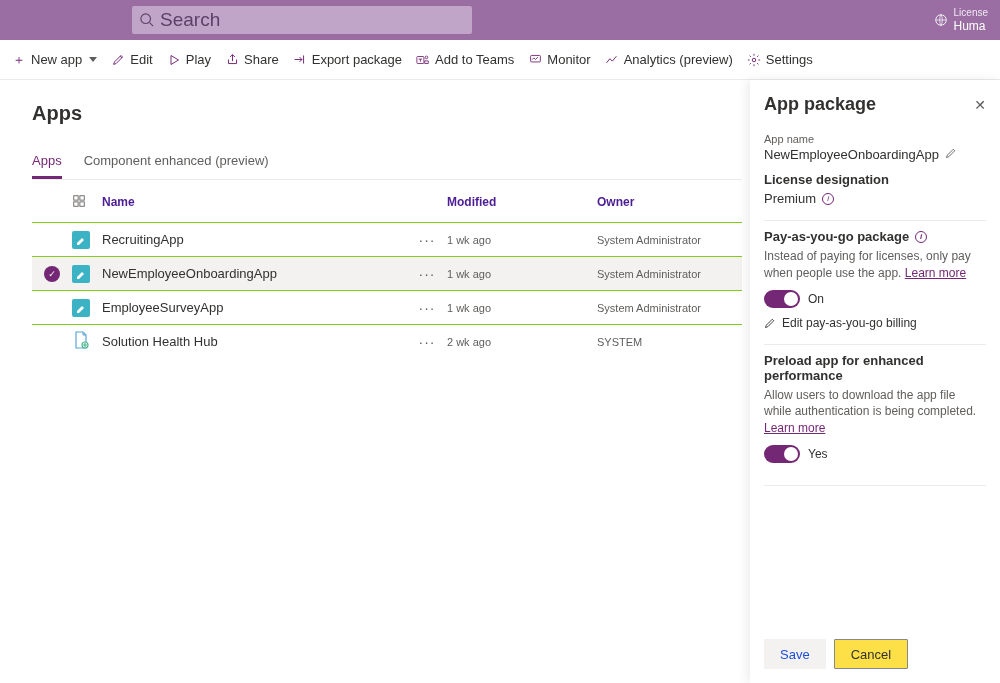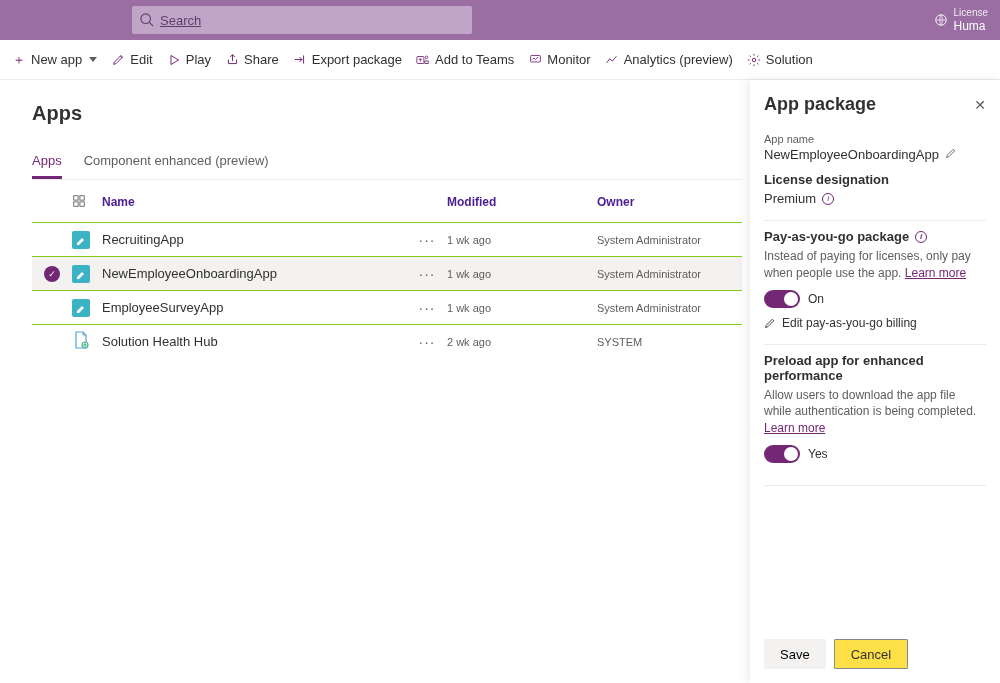--- a/index.html
+++ b/index.html
@@ -1,21 +1,21 @@
 <!DOCTYPE html>
 <html><head>
 <meta charset="utf-8">
 <style>
   * { box-sizing: border-box; margin: 0; padding: 0; font-family: "Segoe UI", -apple-system, sans-serif; }
   body { width: 1000px; height: 683px; overflow: hidden; background: #fff; font-size: 13px; color: #323130; }
 
   .topbar { height: 40px; background: #9a6da3; display: flex; align-items: center; padding: 0 12px; color: #fff; }
   .topbar-left { width: 120px; }
   .search-box { display: flex; align-items: center; background: #c1a5c8; height: 28px; width: 340px; border-radius: 2px; padding: 0 8px; }
-  .search-box input { flex: 1; background: transparent; border: none; outline: none; color: #5e4066; font-size: 13px; margin-left: 6px; text-decoration: underline; }
+  .search-box input { flex: 1; background: transparent; border: none; outline: none; color: #5e4066; font-size: 19px; margin-left: 6px; }
   .search-box input::placeholder { color: #5e4066; }
   .topbar-right { margin-left: auto; display: flex; align-items: center; font-size: 11px; }
   .env-label { text-align: left; line-height: 1.2; margin-left: 6px; }
   .env-label .l1 { font-size: 10px; opacity: 0.85; }
   .env-label .l2 { font-size: 12px; }
 
   .cmdbar { height: 40px; border-bottom: 1px solid #edebe9; display: flex; align-items: center; padding: 0 12px; gap: 14px; }
   .cmdbar .cmd { display: flex; align-items: center; gap: 5px; font-size: 13px; color: #323130; cursor: pointer; }
   .cmdbar .cmd .ico { width: 14px; height: 14px; display: flex; align-items: center; justify-content: center; color: #742774; }
   .cmdbar .chev::after { content: ''; display: inline-block; border-left: 4px solid transparent; border-right: 4px solid transparent; border-top: 5px solid #605e5c; margin-left: 2px; }
@@ -55,21 +55,21 @@
   .info-icon { width: 12px; height: 12px; border: 1px solid #742774; border-radius: 50%; display: inline-flex; align-items: center; justify-content: center; font-size: 8px; color: #742774; font-style: italic; }
   .desc { font-size: 12px; color: #605e5c; line-height: 1.4; margin-bottom: 8px; }
   .desc a { color: #742774; text-decoration: underline; }
   .toggle-row { display: flex; align-items: center; gap: 8px; font-size: 12px; margin-bottom: 8px; }
   .toggle { width: 36px; height: 18px; border-radius: 9px; background: #742774; position: relative; cursor: pointer; }
   .toggle::after { content: ''; position: absolute; top: 2px; right: 2px; width: 14px; height: 14px; background: #fff; border-radius: 50%; }
   .edit-link { display: flex; align-items: center; gap: 6px; font-size: 12px; color: #323130; cursor: pointer; }
 
   .panel-footer { margin-top: auto; padding: 12px 0 14px 0; display: flex; gap: 8px; }
   .btn { height: 30px; padding: 0 16px; font-size: 13px; border-radius: 1px; cursor: pointer; }
-  .btn-save { background: #f3f2f1; border: none; color: #000000; }
+  .btn-save { background: #f3f2f1; border: none; color: #1d4ed8; }
   .btn-cancel { background: #fde047; border: 1px solid #8a8886; color: #323130; }
 </style>
 </head>
 <body>
 
 <div class="topbar">
   <div class="topbar-left"></div>
   <div class="search-box">
     <svg width="14" height="14" viewBox="0 0 16 16">
         <path fill="none" stroke="#5e4066" stroke-width="1.3" d="M6.5 12a5.5 5.5 0 1 0 0-11 5.5 5.5 0 0 0 0 11zm4.5-1 4 4"></path>
@@ -153,21 +153,21 @@
       </span>
       <span>Analytics (preview)</span>
     </div>
   <div class="cmd">
       <span class="ico">
         <svg width="14" height="14" viewBox="0 0 16 16">
           <circle cx="8" cy="8" r="2" fill="none" stroke="#742774" stroke-width="1.1"></circle>
           <path fill="none" stroke="#742774" stroke-width="1.1" d="M8 1v2M8 13v2M1 8h2M13 8h2M3 3l1.4 1.4M11.6 11.6 13 13M3 13l1.4-1.4M11.6 4.4 13 3"></path>
         </svg>
       </span>
-      <span>Solution</span>
+      <span>Settings</span>
     </div>
 </div>
 
 <div class="main">
   <div class="content">
     <h1 class="page-title">Apps</h1>
     <div class="tabs">
       <div class="tab active">Apps</div>
       <div class="tab">Component enhanced (preview)</div>
     </div>

